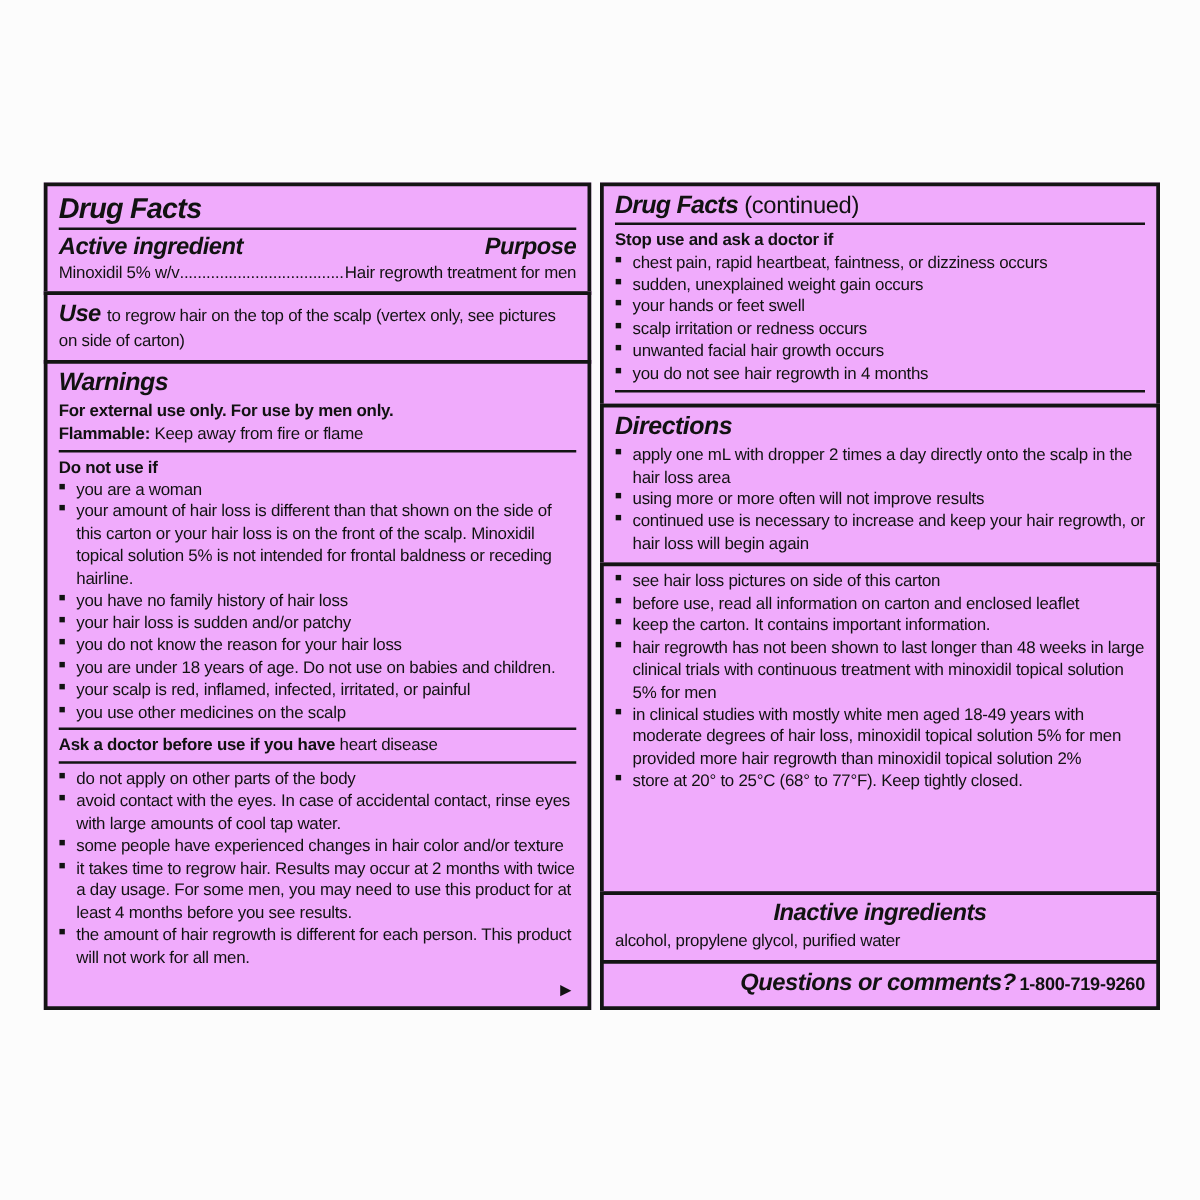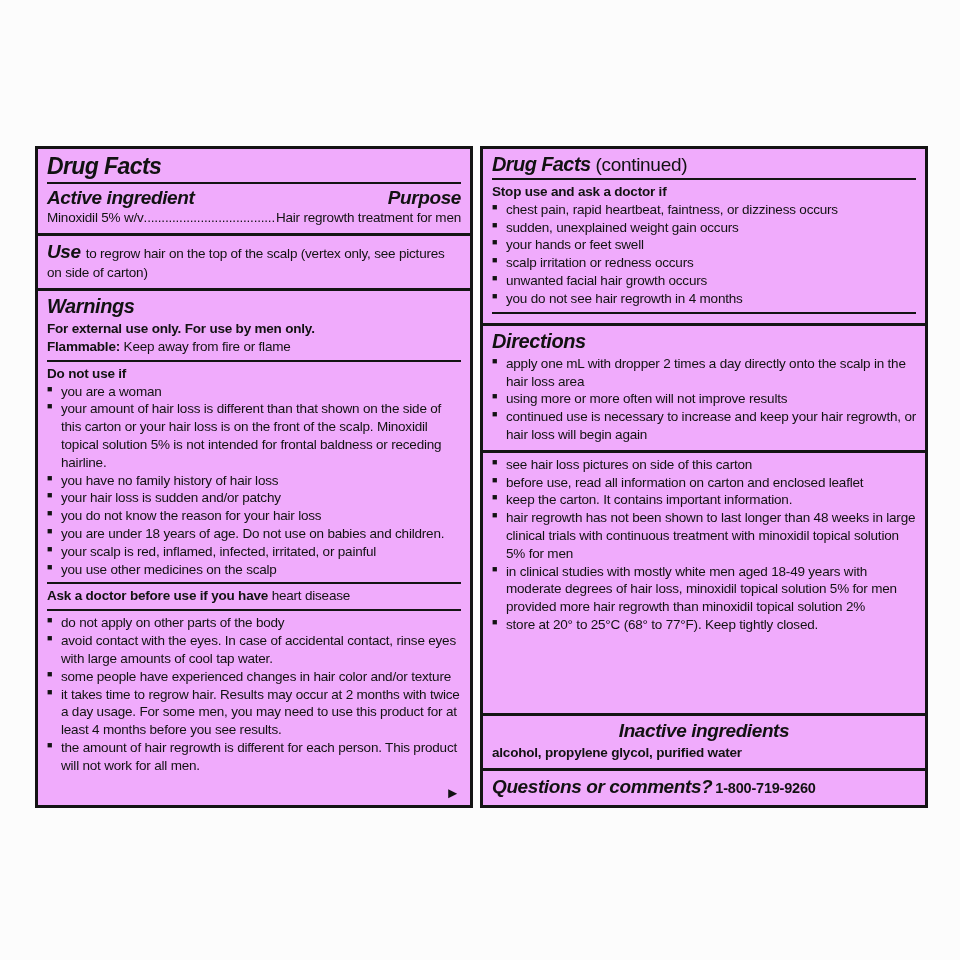--- a/index.html
+++ b/index.html
@@ -26,23 +26,23 @@
   .leader{display:flex;align-items:baseline;font-size:13.5px;letter-spacing:-0.2px;line-height:1.35;}
   .leader .seg{white-space:nowrap;}
   .leader .dots{flex:1;overflow:hidden;white-space:nowrap;}
   ul{list-style:none;margin:0;padding:0;}
   li{display:flex;font-size:13.5px;line-height:1.32;letter-spacing:-0.2px;}
   li .bm{flex:none;width:14px;font-size:9px;line-height:inherit;padding-top:1px;}
   li .bt{flex:1;}
   .inline-head{font-style:italic;font-weight:bold;font-size:19px;letter-spacing:-0.4px;margin-right:5px;}
   .warn-box{position:relative;}
   .arrow{position:absolute;right:10px;bottom:5px;font-size:15px;line-height:1;}
-  .q-row{display:flex;align-items:baseline;padding:2px 0 1px 0;}
+  .q-row{display:flex;align-items:baseline;padding:2px 0 1px 0;justify-content:flex-end;}
   .q-row .phone{font-weight:bold;font-size:14.5px;letter-spacing:-0.2px;margin-left:3px;}
-  .inactive-text{font-size:13.5px;letter-spacing:-0.2px;line-height:1.3;font-weight:bold;}
+  .inactive-text{font-size:13.5px;letter-spacing:-0.2px;line-height:1.3;}
 </style>
 </head>
 <body>
 
 <div class="label">
 
   <div class="col col-left">
 
     <div class="box">
       <div class="df-title">Drug Facts</div>

